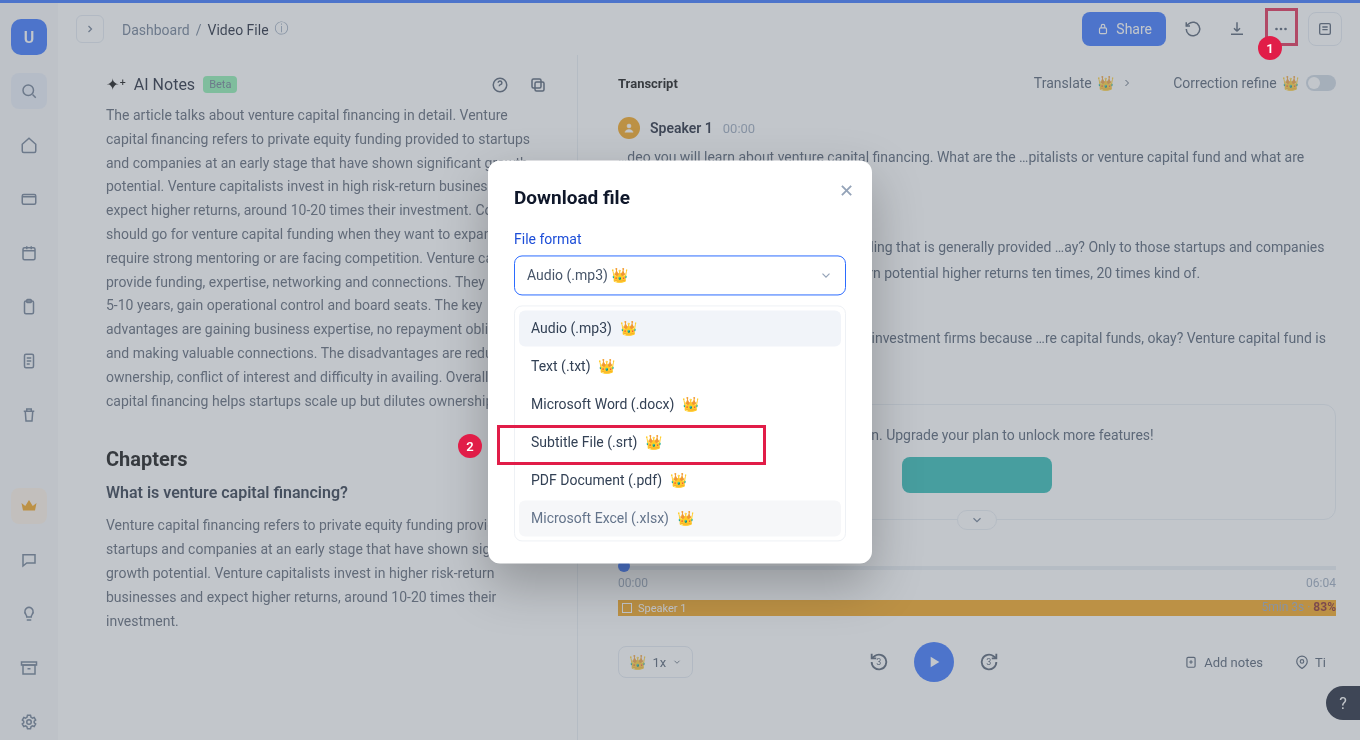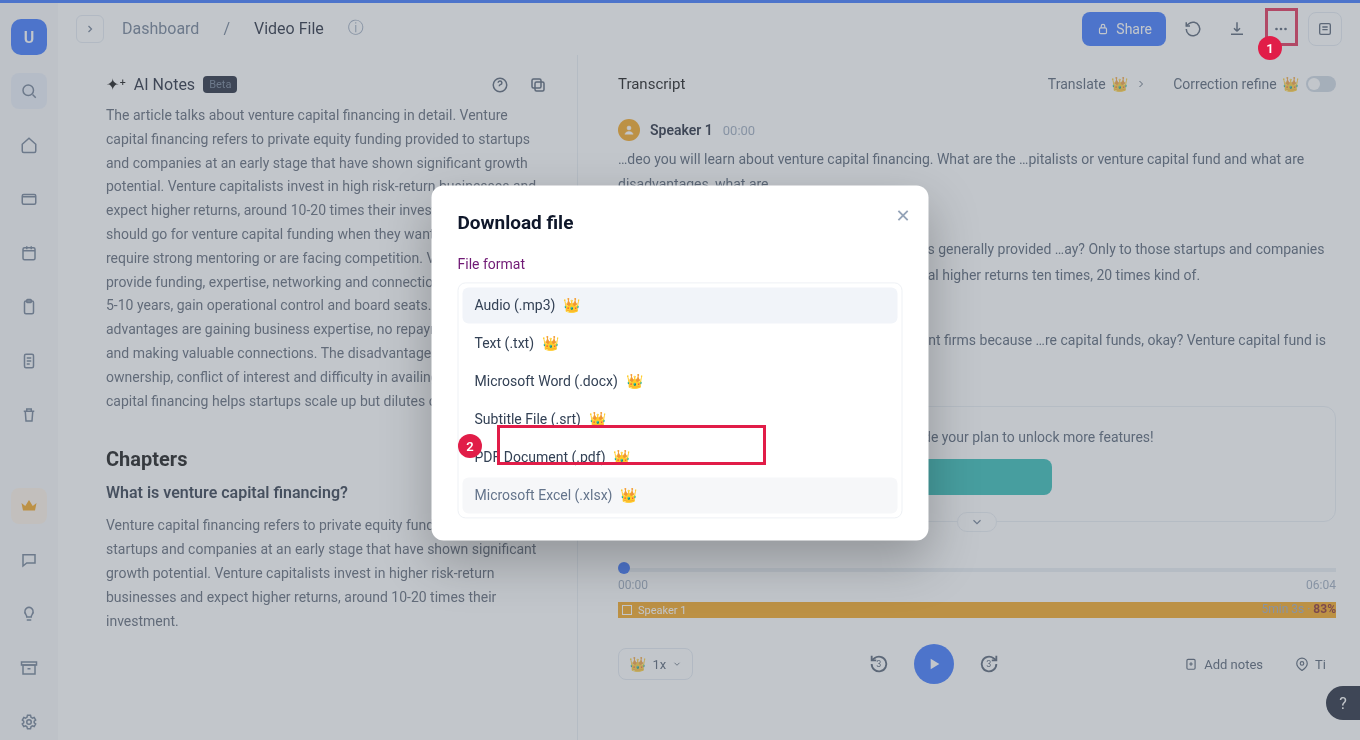--- a/index.html
+++ b/index.html
@@ -6,42 +6,42 @@
 body{width:1360px;height:740px;overflow:hidden;position:relative;background:#fff}
 .topbar-line{height:3px;background:#2b6bff;width:100%}
 .sidebar{position:absolute;left:0;top:3px;width:58px;height:737px;background:#f7f8fa;display:flex;flex-direction:column;align-items:center;padding-top:16px;gap:18px}
 .avatar{width:36px;height:36px;border-radius:10px;background:#2b6bff;color:#fff;display:flex;align-items:center;justify-content:center;font-weight:600}
 .side-ico{width:36px;height:36px;display:flex;align-items:center;justify-content:center;color:#64748b;border-radius:8px;cursor:pointer}
 .side-ico.active{background:#e8edf7}
 .side-spacer{flex:1}
 .crown-bubble{width:36px;height:36px;border-radius:8px;background:#fff3e6;display:flex;align-items:center;justify-content:center;color:#f59e0b}
 .main{position:absolute;left:58px;top:3px;right:0;bottom:0;background:#fff}
 .header{height:52px;display:flex;align-items:center;padding:0 18px;gap:14px;border-bottom:1px solid transparent}
-.breadcrumb{display:flex;align-items:center;gap:24px;color:#64748b;font-size:16px}
+.breadcrumb{display:flex;align-items:flex-end;gap:6px;color:#64748b;font-size:14px}
 .breadcrumb b{color:#0f172a;font-weight:400}
 .chev-btn{width:28px;height:28px;border:1px solid #e2e8f0;border-radius:6px;display:flex;align-items:center;justify-content:center;color:#64748b;margin-right:4px}
 .hdr-right{margin-left:auto;display:flex;align-items:center;gap:10px}
 .share-btn{background:#2b6bff;color:#fff;border:none;border-radius:8px;height:34px;padding:0 14px;display:flex;align-items:center;gap:6px;font-size:14px;cursor:pointer}
 .icon-btn{width:34px;height:34px;border-radius:8px;display:flex;align-items:center;justify-content:center;color:#475569;border:1px solid transparent;cursor:pointer}
 .icon-btn.boxed{border:1px solid #e2e8f0}
 .dl-highlight{position:absolute;right:62px;top:8px;width:33px;height:38px;border:3px solid #e11d48;z-index:5;pointer-events:none}
 .content{display:flex;height:calc(100% - 52px)}
 .left{width:520px;padding:0 30px 20px 48px;border-right:1px solid #e8edf3;height:100%;overflow:hidden}
 .left-head{display:flex;align-items:center;gap:8px;padding:20px 0 10px}
 .left-head .ttl{font-weight:400;font-size:16px;color:#0f172a}
-.beta{background:#0f172a;color:#64748b;font-size:11px;padding:2px 6px;border-radius:4px}
+.beta{background:#86efac;color:#64748b;font-size:11px;padding:2px 6px;border-radius:4px}
 .left-head .icons{margin-left:auto;display:flex;gap:20px;color:#475569}
 .summary h2{font-size:22px;font-weight:700;color:#0f172a;margin:18px 0 14px}
 .summary p,.chapter p{color:#505a6b;font-size:14px;line-height:1.7}
 .chapter h2{font-size:20px;font-weight:700;margin:34px 0 12px}
 .chapter h3{font-size:16px;font-weight:600;color:#1e293b;margin:8px 0 12px}
 .right{flex:1;padding:0 24px 0 40px;position:relative;height:100%}
 .right-head{display:flex;align-items:center;padding:20px 0 8px}
-.right-head .ttl{font-weight:400;font-size:15px}
-.right-head .rh-r{margin-left:auto;display:flex;align-items:center;gap:26px;color:#475569;font-size:14px}
+.right-head .ttl{font-weight:700;font-size:13px}
+.right-head .rh-r{margin-left:auto;display:flex;align-items:center;gap:40px;color:#475569;font-size:14px}
 .pill-link{display:flex;align-items:center;gap:6px;cursor:pointer}
 .toggle{width:30px;height:16px;background:#cbd5e1;border-radius:999px;position:relative}
 .toggle::after{content:"";position:absolute;left:2px;top:2px;width:12px;height:12px;background:#fff;border-radius:50%}
 .speaker-row{display:flex;align-items:center;gap:10px;margin-top:18px}
 .speaker-badge{width:22px;height:22px;border-radius:50%;background:#f59e0b;display:flex;align-items:center;justify-content:center;color:#fff}
 .speaker-name{font-weight:600;color:#0f172a;font-size:14px}
 .timestamp{color:#94a3b8;font-size:13px}
 .tr-text{color:#475569;font-size:14px;line-height:1.8;margin-top:6px}
 .upgrade-box{margin-top:28px;border:1px solid #e8edf3;border-radius:12px;padding:22px;text-align:center;position:relative}
 .upgrade-box p{color:#475569;font-size:14px}
@@ -54,24 +54,24 @@
 .timeline .bar{position:absolute;left:0;top:40px;height:16px;width:100%;background:#f59e0b;display:flex;align-items:center;gap:6px;padding-left:4px;color:#fff;font-size:11px}
 .timeline .bar .sq{width:10px;height:10px;border:1px solid #fff}
 .timeline .dur{position:absolute;right:0;top:40px;font-size:12px;color:#94a3b8}
 .timeline .dur b{color:#7f1d1d;font-weight:700}
 .controls{display:flex;align-items:center;gap:12px;margin-top:22px}
 .ctrl-chip{height:32px;border:1px solid #e2e8f0;border-radius:8px;display:flex;align-items:center;padding:0 10px;gap:6px;font-size:13px;color:#475569;cursor:pointer}
 .play-group{display:flex;align-items:center;gap:22px;margin:0 auto}
 .play{width:40px;height:40px;border-radius:50%;background:#2b6bff;display:flex;align-items:center;justify-content:center;color:#fff;cursor:pointer}
 .skip{color:#475569;font-size:11px;position:relative;width:26px;height:26px;display:flex;align-items:center;justify-content:center;cursor:pointer}
 .overlay{position:absolute;inset:0;background:rgba(120,128,140,0.45);z-index:10}
-.modal{position:absolute;left:50%;top:50%;transform:translate(-50%,-52%);width:497px;background:#fff;border-radius:12px;box-shadow:0 20px 50px rgba(0,0,0,0.25);z-index:20;padding:26px 26px 22px}
+.modal{position:absolute;left:50%;top:50%;transform:translate(-50%,-52%);width:384px;background:#fff;border-radius:12px;box-shadow:0 20px 50px rgba(0,0,0,0.25);z-index:20;padding:26px 26px 22px}
 .modal h3{font-size:19px;font-weight:700;color:#0f172a}
 .modal .close{position:absolute;right:18px;top:20px;color:#94a3b8;cursor:pointer;font-size:18px}
-.modal .lbl{color:#701a75;font-size:14px;margin:22px 0 8px}
+.modal .lbl{color:#1d4ed8;font-size:14px;margin:22px 0 8px}
 .sel{height:40px;border:1.5px solid #2b6bff;border-radius:8px;display:flex;align-items:center;padding:0 12px;justify-content:space-between;color:#475569;font-size:14px;cursor:pointer}
 .sel .chv{color:#94a3b8}
 .opts{margin-top:10px;border:1px solid #eef1f5;border-radius:8px;padding:4px;display:flex;flex-direction:column;gap:2px}
 .opt{height:36px;display:flex;align-items:center;padding:0 12px;border-radius:6px;font-size:14px;color:#334155;gap:8px;cursor:pointer}
 .opt.sel-opt{background:#f1f4f9}
 .opt.disabled{background:#f6f7f9;color:#64748b}
 .srt-highlight{position:absolute;border:3px solid #e11d48;z-index:25;pointer-events:none}
 .num-badge{position:absolute;width:24px;height:24px;border-radius:50%;background:#e11d48;color:#fff;display:flex;align-items:center;justify-content:center;font-size:13px;font-weight:600;z-index:30}
 .crown{color:#f59e0b;font-size:14px}
 .help-btn{position:absolute;right:0;bottom:20px;width:34px;height:34px;background:#0f172a;color:#fff;border-radius:50% 0 0 50%;display:flex;align-items:center;justify-content:center;z-index:6}
@@ -340,20 +340,28 @@
 </div>
 
 <div class="dl-highlight"></div>
 <div class="num-badge" style="right:78px;top:36px">1</div>
 
 <div class="overlay"></div>
 <div class="modal">
   <h3>Download file</h3>
   <div class="close">✕</div>
   <div class="lbl">File format</div>
+  <div class="sel">
+    <span><span>Audio (.mp3)</span> <span class="crown">👑</span></span>
+    <span class="chv">
+        <svg width="14" height="14" viewBox="0 0 24 24" fill="none" stroke="currentColor" stroke-width="2">
+          <path d="m6 9 6 6 6-6"></path>
+        </svg>
+      </span>
+  </div>
   <div class="opts">
     <div class="opt sel-opt">
         <span>Audio (.mp3)</span>
         <span class="crown">👑</span>
       </div>
     <div class="opt">
         <span>Text (.txt)</span>
         <span class="crown">👑</span>
       </div>
     <div class="opt">

